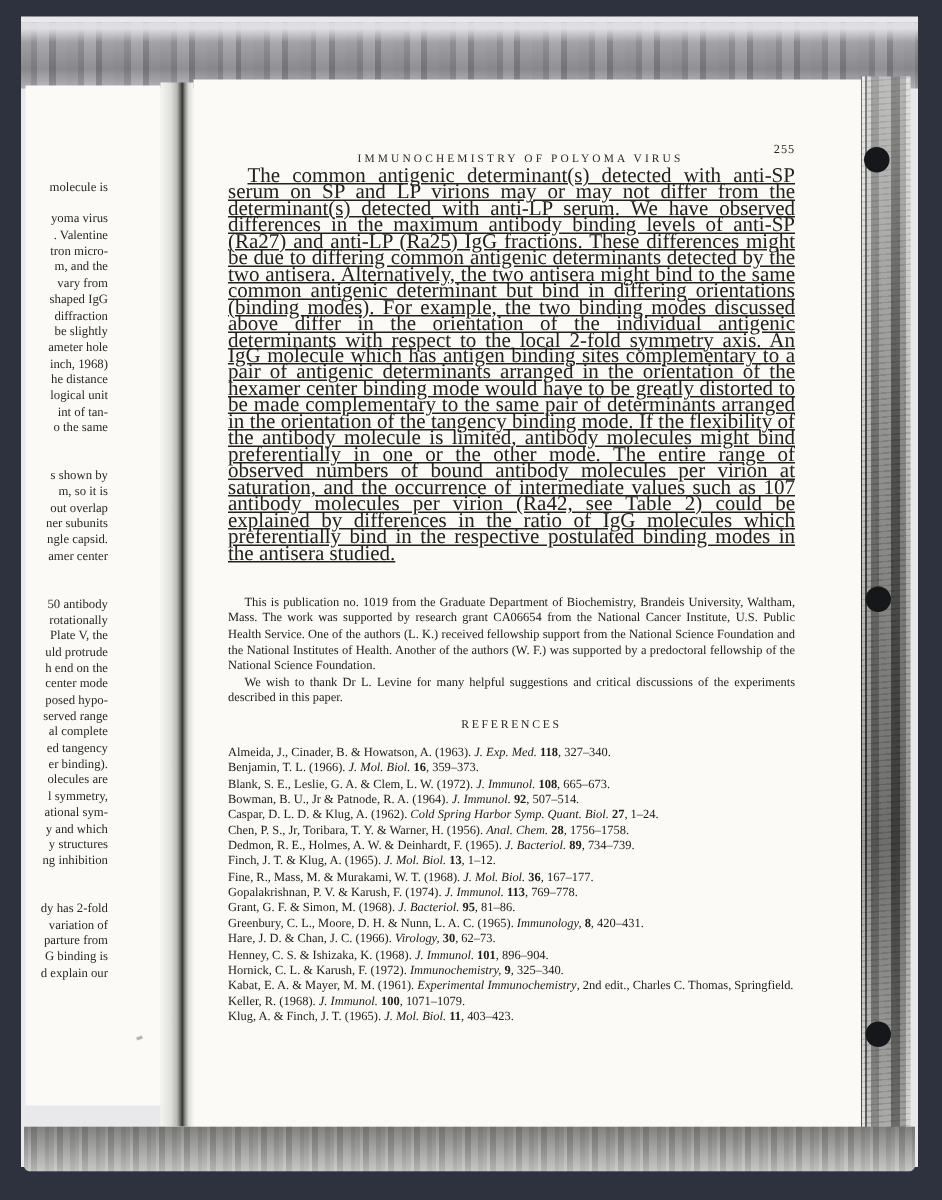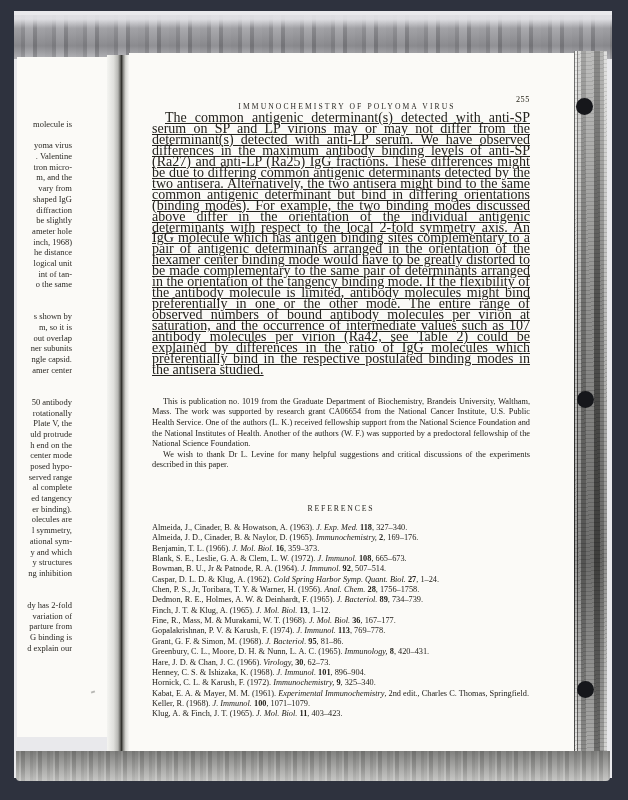--- a/index.html
+++ b/index.html
@@ -68,21 +68,21 @@
   .pagenum { position:absolute; right:0; top:0; font-size:8.2px; letter-spacing:0.6px; }
   p.main {
     margin:8px 0 0 0; font-size:14px; line-height:10.95px;
     text-align:justify; text-indent:13px; color:#23211c;text-decoration:underline;
   }
   p.ack {
     margin:21px 0 0 0; font-size:8.3px; line-height:10.6px;
     text-align:justify; text-indent:11px; color:#23211c;
   }
   p.thanks { margin-top:0; }
-  .refhead { margin-top:34px; height:8px; line-height:8px; text-align:center; font-size:7.8px; letter-spacing:1.8px; color:#2b2924; }
+  .refhead { margin-top:8px; height:8px; line-height:8px; text-align:center; font-size:7.8px; letter-spacing:1.8px; color:#2b2924; }
   .refs { margin-top:10px; font-size:8.3px; line-height:10.35px; color:#23211c; }
   .ref { padding-left:15px; text-indent:-15px; }
   .ref b { font-weight:bold; }
   .ref i { font-style:italic; }
 </style>
 </head>
 <body>
 
 <div class="photo">
   <div class="noise-top"></div>
@@ -150,21 +150,20 @@
     <div class="header">
       <span class="title">IMMUNOCHEMISTRY OF POLYOMA VIRUS</span>
       <span class="pagenum">255</span>
     </div>
     <p class="main">The common antigenic determinant(s) detected with anti-SP serum on SP and LP virions may or may not differ from the determinant(s) detected with anti-LP serum. We have observed differences in the maximum antibody binding levels of anti-SP (Ra27) and anti-LP (Ra25) IgG fractions. These differences might be due to differing common antigenic determinants detected by the two antisera. Alternatively, the two antisera might bind to the same common antigenic determinant but bind in differing orientations (binding modes). For example, the two binding modes discussed above differ in the orientation of the individual antigenic determinants with respect to the local 2-fold symmetry axis. An IgG molecule which has antigen binding sites complementary to a pair of antigenic determinants arranged in the orientation of the hexamer center binding mode would have to be greatly distorted to be made complementary to the same pair of determinants arranged in the orientation of the tangency binding mode. If the flexibility of the antibody molecule is limited, antibody molecules might bind preferentially in one or the other mode. The entire range of observed numbers of bound antibody molecules per virion at saturation, and the occurrence of intermediate values such as 107 antibody molecules per virion (Ra42, see Table 2) could be explained by differences in the ratio of IgG molecules which preferentially bind in the respective postulated binding modes in the antisera studied.</p>
     <p class="ack">This is publication no. 1019 from the Graduate Department of Biochemistry, Brandeis University, Waltham, Mass. The work was supported by research grant CA06654 from the National Cancer Institute, U.S. Public Health Service. One of the authors (L. K.) received fellowship support from the National Science Foundation and the National Institutes of Health. Another of the authors (W. F.) was supported by a predoctoral fellowship of the National Science Foundation.</p>
     <p class="ack thanks">We wish to thank Dr L. Levine for many helpful suggestions and critical discussions of the experiments described in this paper.</p>
     <div class="refhead">REFERENCES</div>
     <div class="refs">
         <div class="ref"><span>Almeida, J., Cinader, B. &amp; Howatson, A. (1963). </span><i>J. Exp. Med. </i><b>118</b><span>, 327–340.</span></div>
-        <div class="ref"><span>Almeida, J. D., Cinader, B. &amp; Naylor, D. (1965). </span><i>Immunochemistry, </i><b>2</b><span>, 169–176.</span></div>
         <div class="ref"><span>Benjamin, T. L. (1966). </span><i>J. Mol. Biol. </i><b>16</b><span>, 359–373.</span></div>
         <div class="ref"><span>Blank, S. E., Leslie, G. A. &amp; Clem, L. W. (1972). </span><i>J. Immunol. </i><b>108</b><span>, 665–673.</span></div>
         <div class="ref"><span>Bowman, B. U., Jr &amp; Patnode, R. A. (1964). </span><i>J. Immunol. </i><b>92</b><span>, 507–514.</span></div>
         <div class="ref"><span>Caspar, D. L. D. &amp; Klug, A. (1962). </span><i>Cold Spring Harbor Symp. Quant. Biol. </i><b>27</b><span>, 1–24.</span></div>
         <div class="ref"><span>Chen, P. S., Jr, Toribara, T. Y. &amp; Warner, H. (1956). </span><i>Anal. Chem. </i><b>28</b><span>, 1756–1758.</span></div>
         <div class="ref"><span>Dedmon, R. E., Holmes, A. W. &amp; Deinhardt, F. (1965). </span><i>J. Bacteriol. </i><b>89</b><span>, 734–739.</span></div>
         <div class="ref"><span>Finch, J. T. &amp; Klug, A. (1965). </span><i>J. Mol. Biol. </i><b>13</b><span>, 1–12.</span></div>
         <div class="ref"><span>Fine, R., Mass, M. &amp; Murakami, W. T. (1968). </span><i>J. Mol. Biol. </i><b>36</b><span>, 167–177.</span></div>
         <div class="ref"><span>Gopalakrishnan, P. V. &amp; Karush, F. (1974). </span><i>J. Immunol. </i><b>113</b><span>, 769–778.</span></div>
         <div class="ref"><span>Grant, G. F. &amp; Simon, M. (1968). </span><i>J. Bacteriol. </i><b>95</b><span>, 81–86.</span></div>

